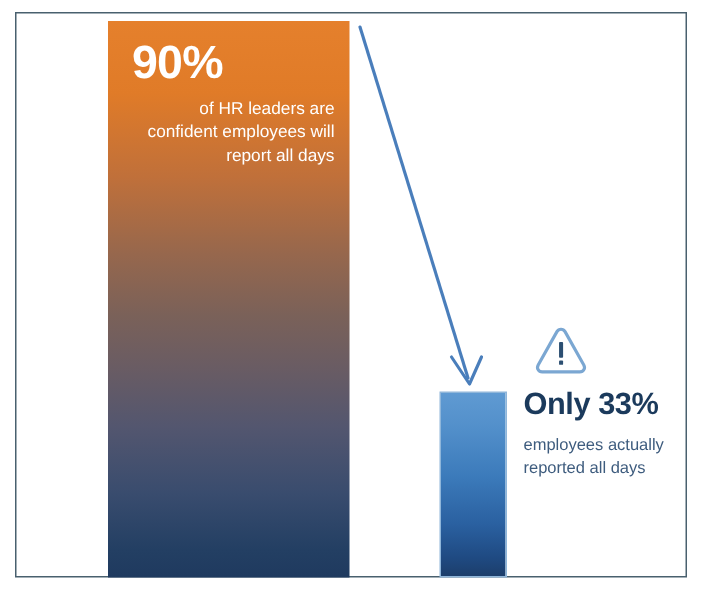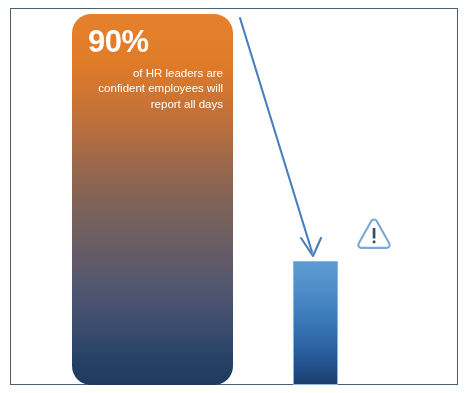--- a/index.html
+++ b/index.html
@@ -46,21 +46,20 @@
         #e07b28 13%,
         #c0703a 28%,
         #96674d 42%,
         #7a6159 53%,
         #6a5c63 62%,
         #53566f 73%,
         #394c6e 85%,
         #233f63 95%,
         #1f3a5f 100%);
     box-sizing: border-box;
-    border-radius: 19px;
   }
 
   .bar-large-content {
     position: absolute;
     left: 16px;
     top: 12px;
     right: 10px;
   }
 
   .stat-big {
@@ -166,14 +165,18 @@
   </svg>
 
   <svg class="warn-icon" viewBox="0 0 40 40">
     <path d="M20 5.5 C21.2 5.5 22.1 6.1 22.7 7.1 L35.2 29.3 C35.8 30.4 35.8 31.6 35.2 32.5
              C34.7 33.4 33.7 33.9 32.5 33.9 L7.5 33.9 C6.3 33.9 5.3 33.4 4.8 32.5
              C4.2 31.6 4.2 30.4 4.8 29.3 L17.3 7.1 C17.9 6.1 18.8 5.5 20 5.5 Z" fill="none" stroke="#7ba7d2" stroke-width="2.1"></path>
     <rect x="18.7" y="14" width="2.7" height="10.5" rx="0.6" fill="#2c4f72"></rect>
     <rect x="18.7" y="26.4" width="2.7" height="2.8" rx="0.6" fill="#2c4f72"></rect>
   </svg>
 
+  <div class="right-text">
+    <p class="stat-small">Only 33%</p>
+    <p class="stat-small-desc">employees actually reported all days</p>
+  </div>
 
 </div>
 
 </body></html>

